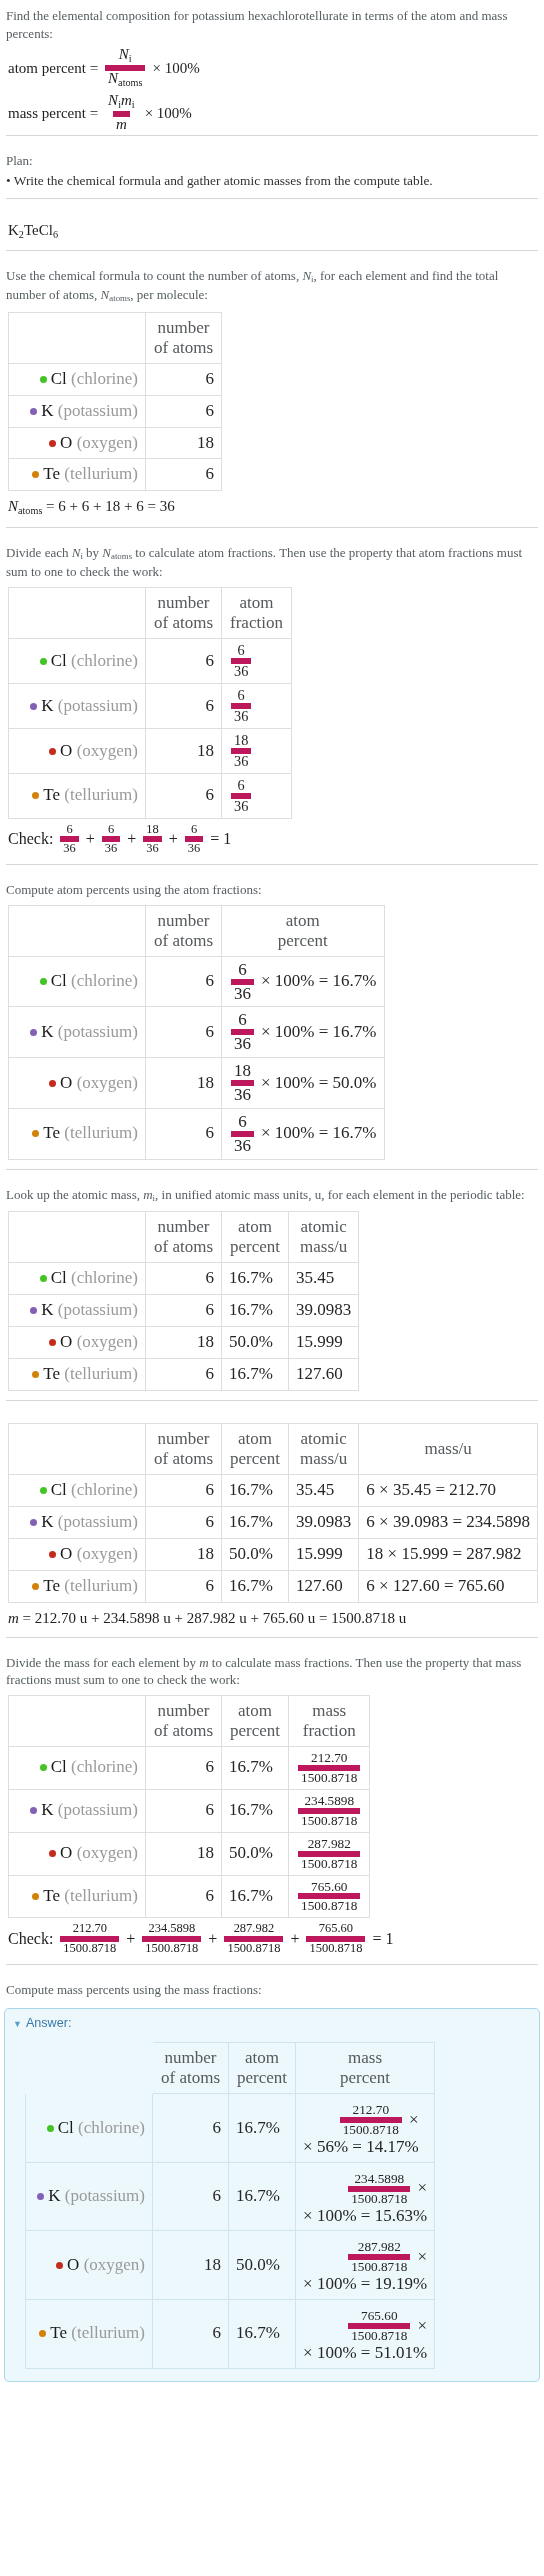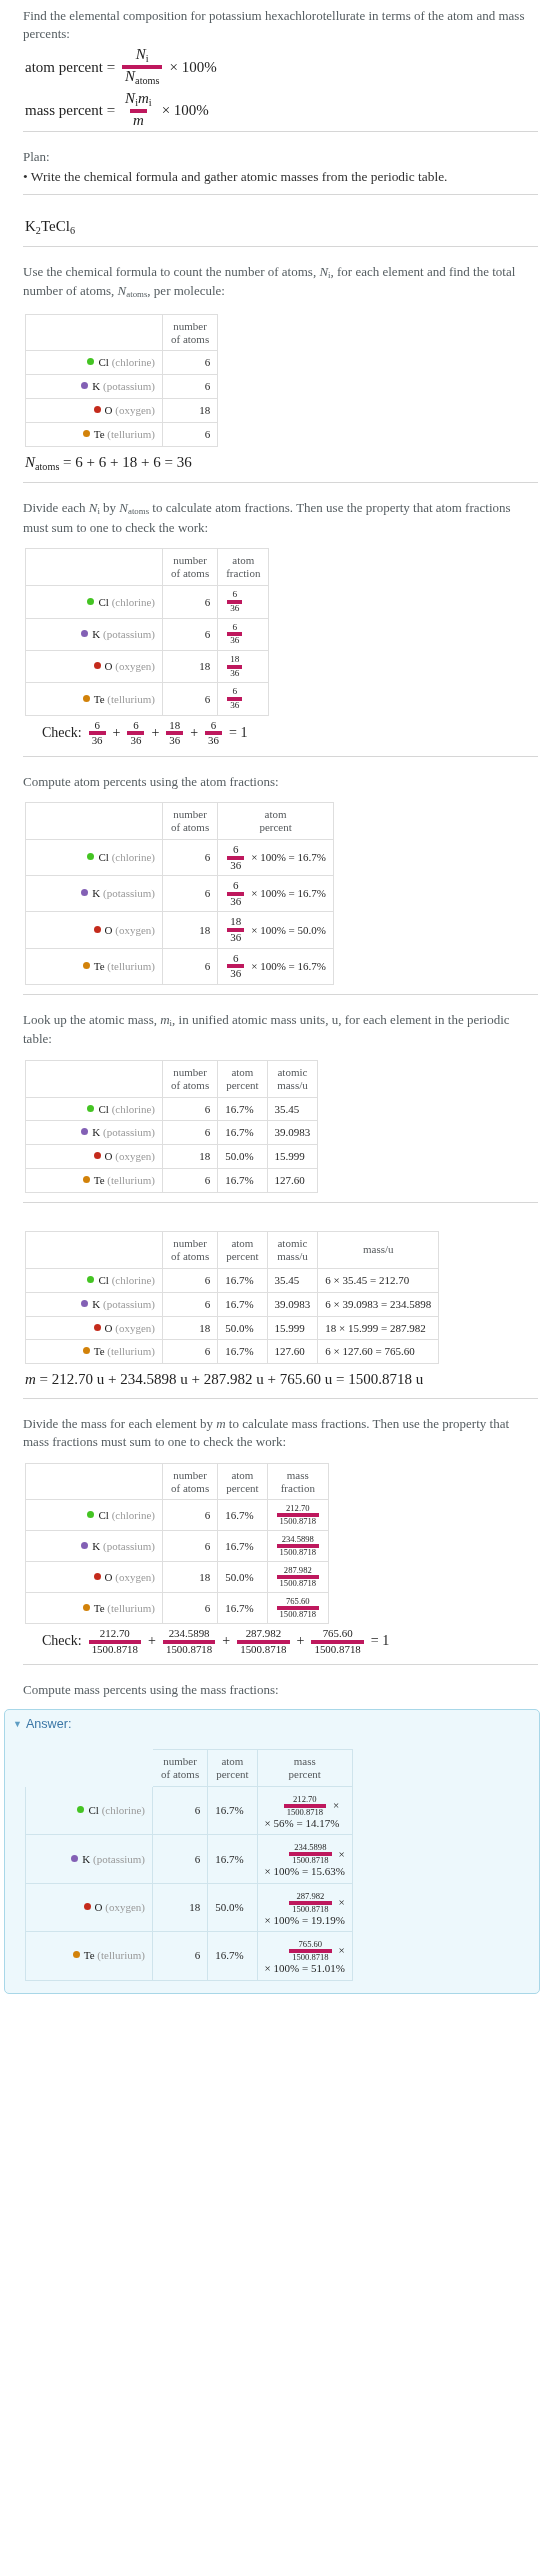--- a/index.html
+++ b/index.html
@@ -10,21 +10,21 @@
   body {
     width: 544px;
     font-family: "Liberation Serif", "DejaVu Serif", serif;
     color: #222222;
     font-size: 13px;
     line-height: 1.35;
     -webkit-font-smoothing: antialiased;
   }
   .page { width: 544px; padding: 0; box-sizing: border-box; }
 
-  .sect { padding: 7px 6px 9px 23px; }
+  .sect { padding: 7px 6px 9px 6px; }
   .prose { color: #555d61; font-size: 13px; margin: 0 0 2px 0; }
   .hr {
     height: 1px; background: #d6d6d6; border: 0;
     margin: 3px 0 0 0; width: 100%;
   }
 
   .bullet { color: #303030; font-size: 13.4px; margin: 1px 0; }
   .bullet:before { content: "• "; }
 
   .formula-line { font-size: 15px; color: #222; margin: 5px 0 2px 2px; }
@@ -32,28 +32,28 @@
   
   i.v { font-family: "Liberation Serif", serif; font-style: italic; }
   sub { font-size: 0.68em; vertical-align: -0.28em; font-style: normal; }
 
   .eq { display: inline-flex; align-items: center; gap: 5px; vertical-align: middle; }
   .frac {
     display: inline-flex; flex-direction: column; align-items: center;
     vertical-align: middle; margin: 0 2px; line-height: 1.05;
   }
   .frac .num { padding: 0 3px; }
-  .frac .den { padding: 0 3px; border-top: 4px solid #be185d; }
+  .frac .den { padding: 0 3px; border-top: 6px solid #be185d; }
   .frac.sm { font-size: 0.84em; }
   .frac.xs { font-size: 0.78em; }
 
   table.t {
     border-collapse: collapse;
-    margin: 12px 0 2px 2px;
-    font-size: 11px;
+    margin: 6px 0 2px 2px;
+    font-size: 17px;
     color: #262626;
   }
   table.t td, table.t th {
     border: 1px solid #dedede;
     padding: 4px 7px;
     vertical-align: middle;
     font-weight: normal;
   }
   table.t thead td {
     color: #55595c;
@@ -66,21 +66,21 @@
   td.num { text-align: right; white-space: nowrap; }
   td.mid { text-align: left; white-space: nowrap; }
 
   .dot {
     display: inline-block; width: 7px; height: 7px;
     border-radius: 50%; margin-right: 4px; vertical-align: 1px;
   }
   .elsym { font-weight: normal; color: #1a1a1a; }
   .elname { color: #9a9a9a; }
 
-  .checkline { margin: 4px 0 2px 19px; font-size: 14px; color: #222; }
+  .checkline { margin: 4px 0 2px 2px; font-size: 16px; color: #222; }
 
   
   .answer-panel {
     border: 1px solid #a8d7e8;
     border-radius: 5px;
     background: #edf8fc;
     margin: 6px 4px 10px 4px;
     padding: 4px 6px 10px 6px;
   }
   .answer-head {
@@ -127,21 +127,21 @@
           <span class="den"><i class="v">m</i></span>
         </span>
         <span>× 100%</span>
       </span>
     </div>
     <div class="hr"></div>
   </div>
 
   <div class="sect">
     <div class="prose">Plan:</div>
-    <div class="bullet">Write the chemical formula and gather atomic masses from the periodic table.</div>
+    <div class="bullet">Write the chemical formula and gather atomic masses from the compute table.</div>
     <div class="hr" style="margin-top:8px"></div>
   </div>
 
   <div class="sect">
     <div class="formula-line">K<sub>2</sub>TeCl<sub>6</sub></div>
     <div class="hr" style="margin-top:8px"></div>
   </div>
 
   <div class="sect">
     <div class="prose">Use the chemical formula to count the number of atoms, <i class="v">N</i><sub>i</sub>, for each element and find the total number of atoms, <i class="v">N</i><sub>atoms</sub>, per molecule:</div>

